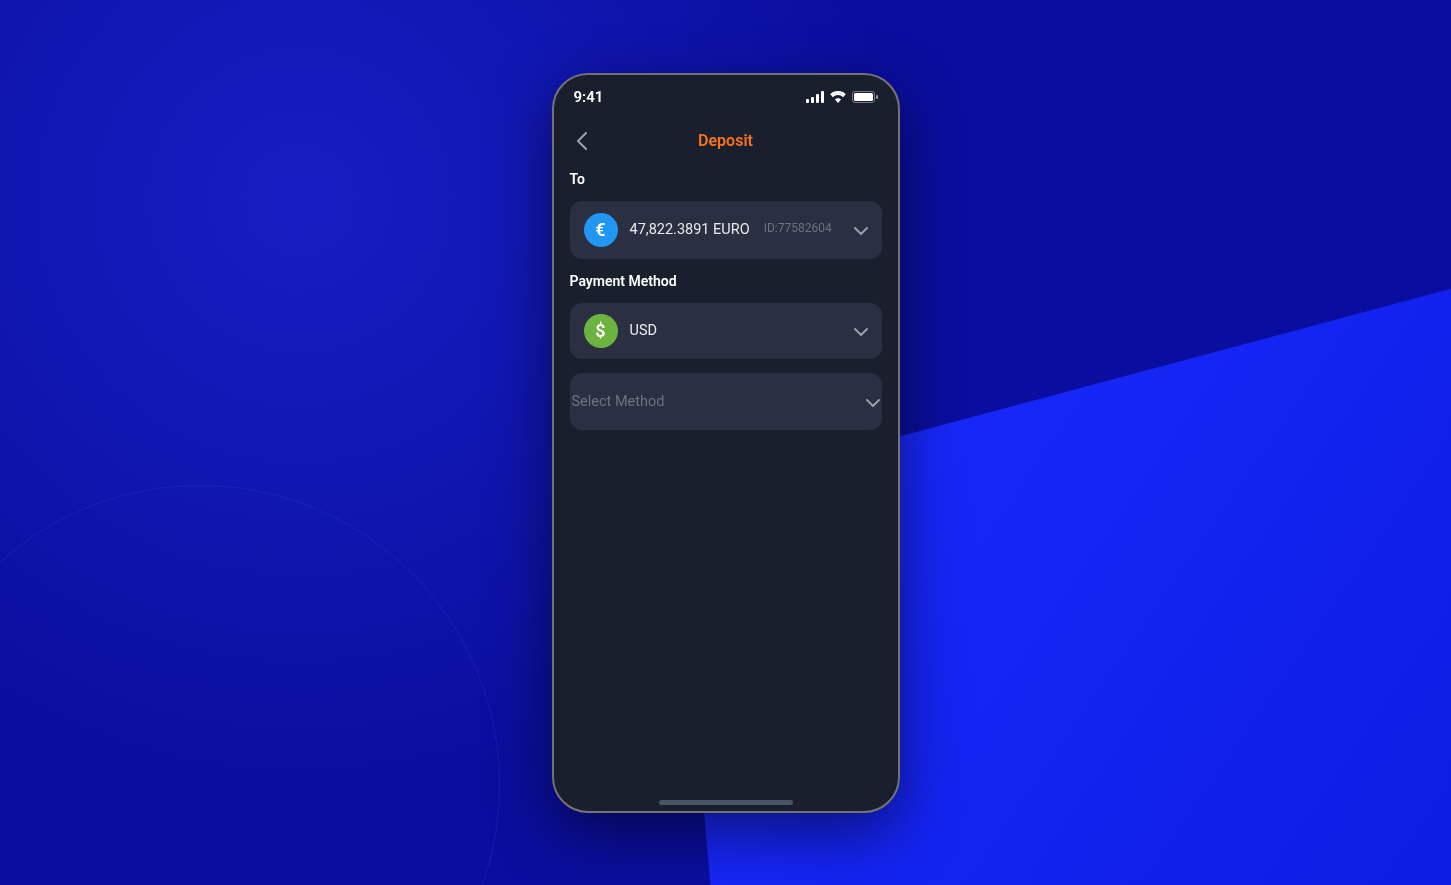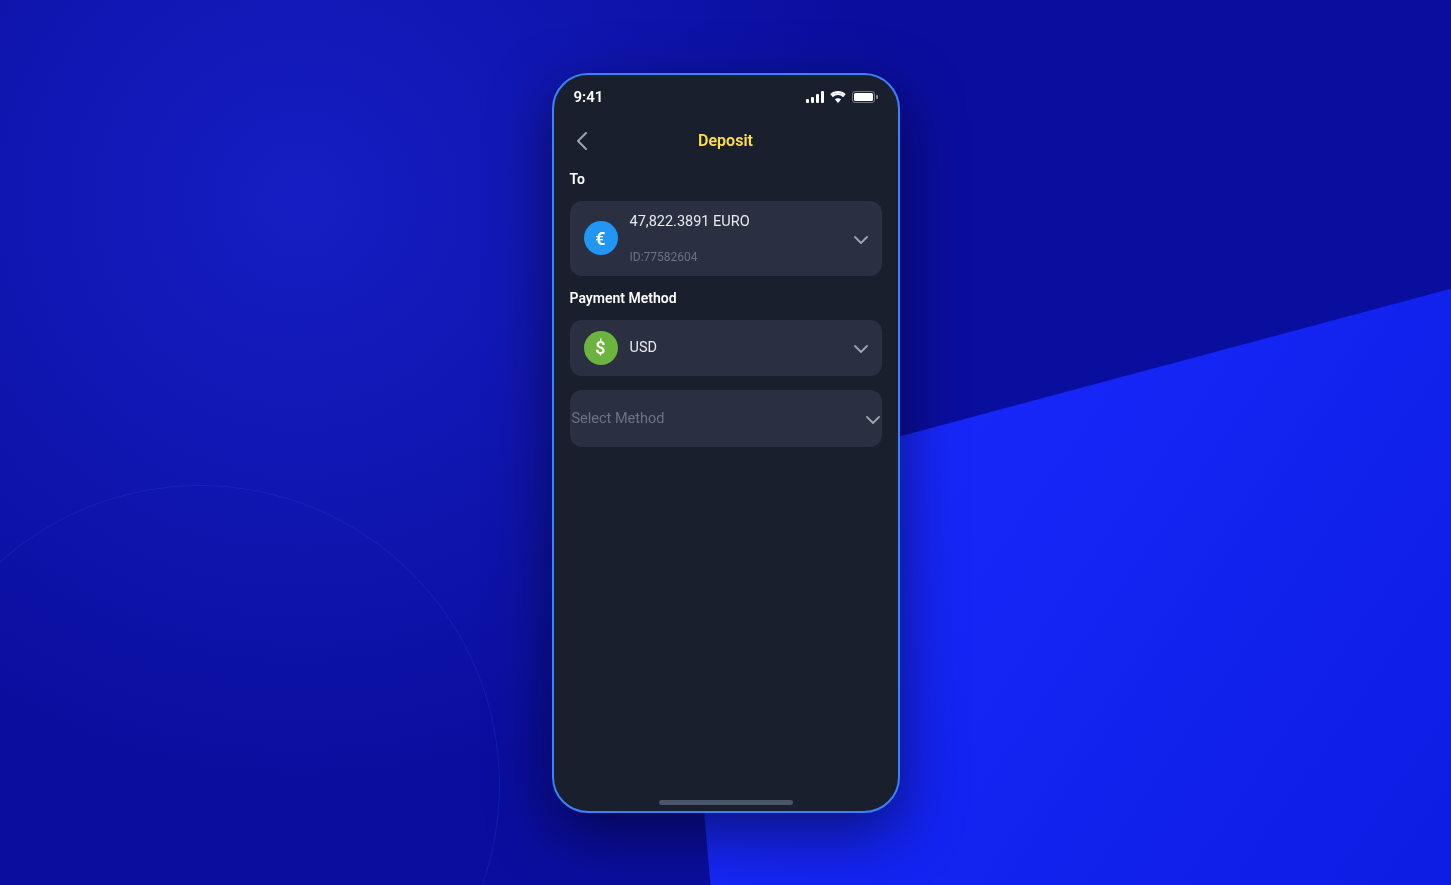--- a/index.html
+++ b/index.html
@@ -52,21 +52,21 @@
   
   .phone-frame {
     position: absolute;
     left: 50%;
     top: 50%;
     transform: translate(-50%, -50%);
     width: 348px;
     height: 740px;
     background: #1a1f2e;
     border-radius: 36px;
-    border: 2px solid #3b82f6;
+    border: 2px solid #737373;
     overflow: hidden;
     box-shadow: 0 20px 60px rgba(0,0,0,0.5);
   }
   
   
   .status-bar {
     height: 44px;
     display: flex;
     justify-content: space-between;
     align-items: center;
@@ -105,21 +105,21 @@
     align-items: center;
     justify-content: center;
     cursor: pointer;
     color: #9ca3af;
   }
   
   .nav-title {
     position: absolute;
     left: 50%;
     transform: translateX(-50%);
-    color: #fde047;
+    color: #f97316;
     font-size: 16px;
     font-weight: 600;
   }
   
   
   .content {
     padding: 8px 16px 0;
   }
   
   .section-label {
@@ -157,22 +157,21 @@
     background: #2196f3;
   }
   
   .icon-usd {
     background: #6db33f;
   }
   
   .card-body {
     flex: 1;
     display: flex;
-    flex-direction: column;
-    gap: 20px;
+    gap: 14px;
   }
   
   .card-title {
     color: #e8eaed;
     font-size: 14.5px;
     font-weight: 400;
   }
   
   .card-subtitle {
     color: #6b7280;

